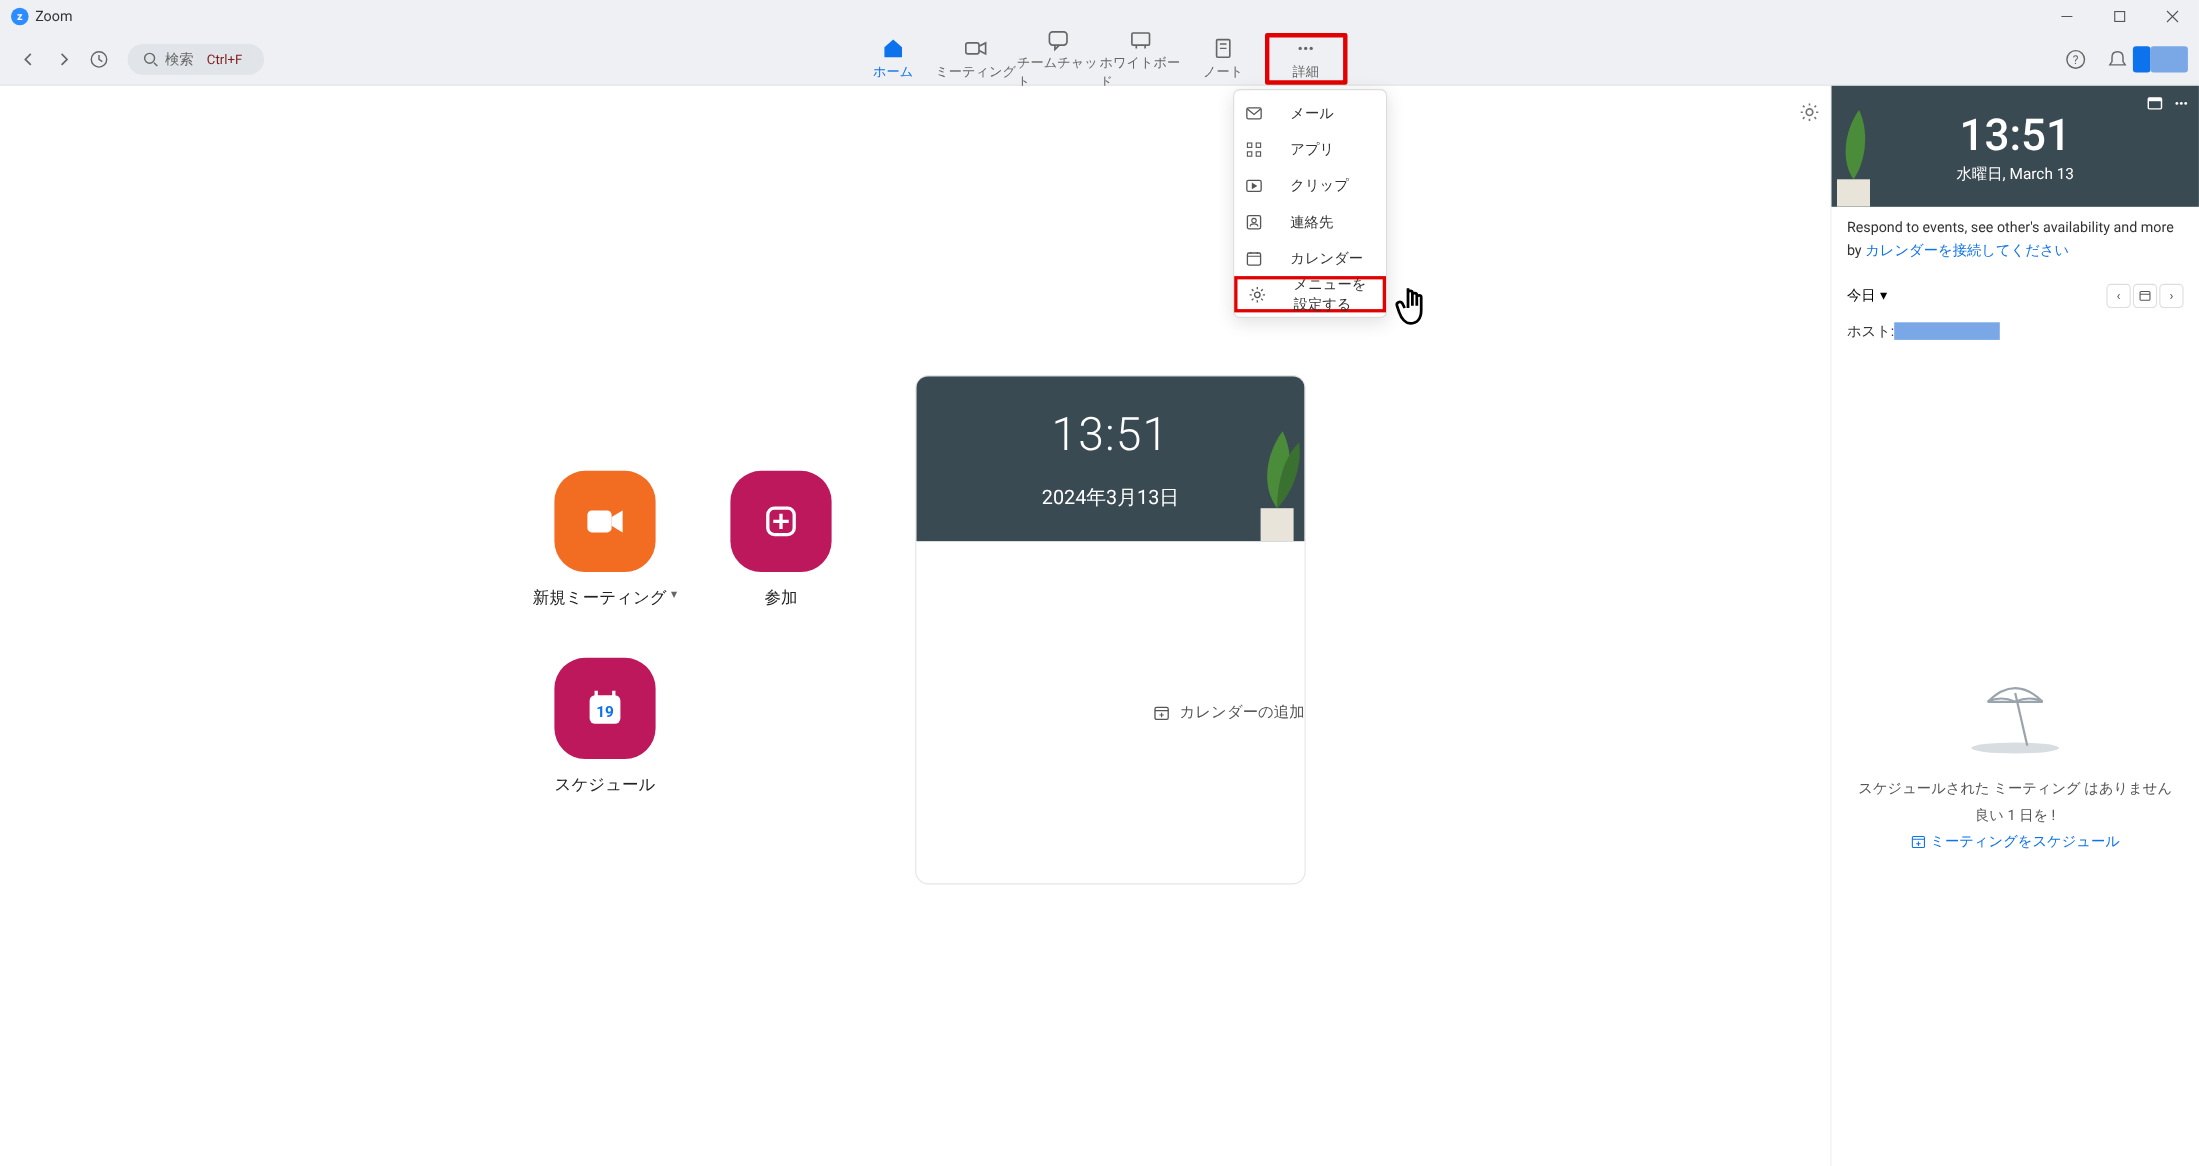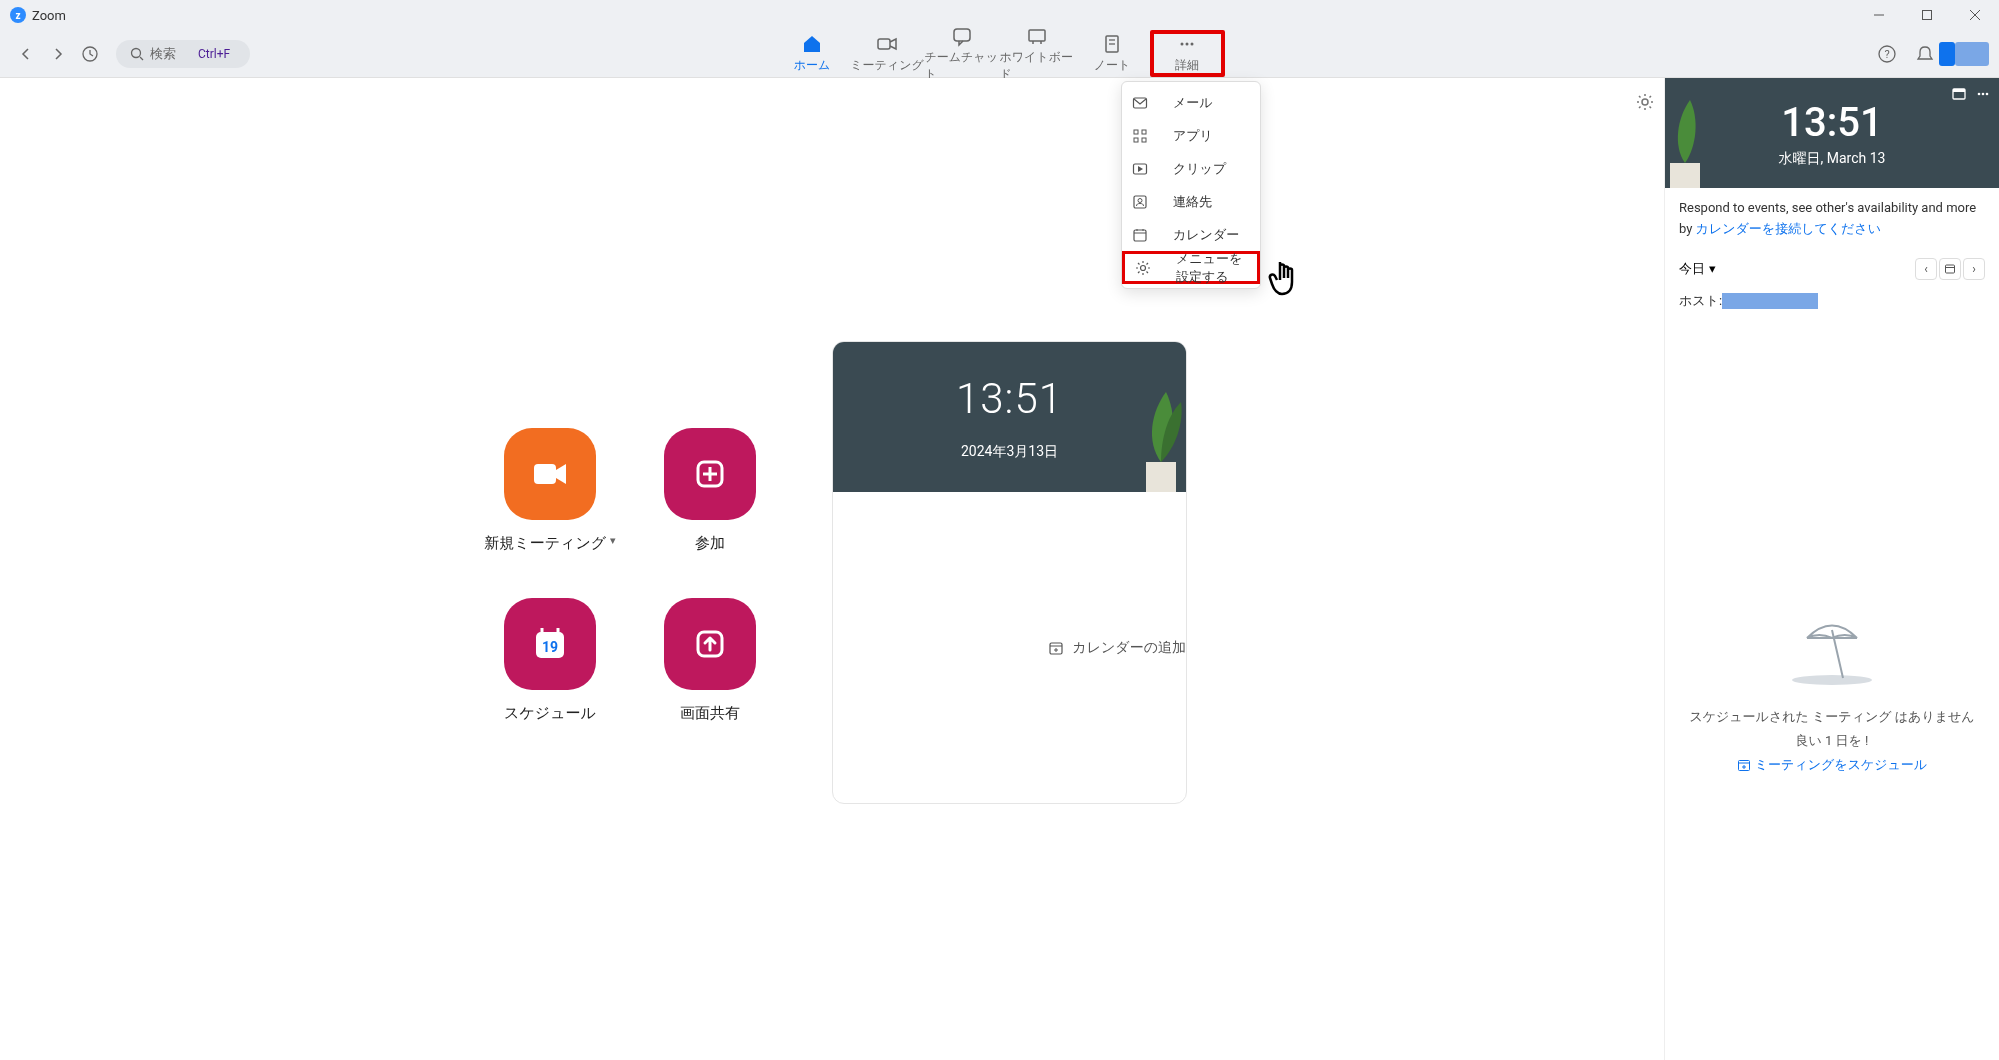--- a/index.html
+++ b/index.html
@@ -7,21 +7,21 @@
   .titlebar{height:30px;background:#eef0f3;display:flex;align-items:center;padding:0 10px;position:relative}
   .titlebar .logo{width:16px;height:16px;border-radius:50%;background:#2d8cff;margin-right:6px;display:flex;align-items:center;justify-content:center;color:#fff;font-size:10px;font-weight:bold}
   .titlebar .title{font-size:13px;color:#333}
   .win-controls{position:absolute;right:0;top:0;display:flex}
   .win-btn{width:48px;height:30px;display:flex;align-items:center;justify-content:center;color:#555}
   .win-btn svg{width:12px;height:12px}
   .toolbar{height:48px;background:#eef0f3;display:flex;align-items:center;padding:0 12px;position:relative;border-bottom:1px solid #e0e0e0}
   .nav-btn{width:28px;height:28px;display:flex;align-items:center;justify-content:center;color:#666;margin-right:4px}
   .history-btn{margin-right:12px;color:#666}
   .search-box{height:28px;background:#e1e4e8;border-radius:14px;display:flex;align-items:center;padding:0 14px;color:#666;font-size:13px;gap:6px}
-  .search-box .kbd{margin-left:10px;padding:1px 6px;color:#4c1d95;font-size:12px}
+  .search-box .kbd{padding:1px 6px;color:#7f1d1d;font-size:12px}
   .nav-tabs{position:absolute;left:50%;transform:translateX(-50%);display:flex;gap:0;height:100%}
   .nav-tab{width:75px;display:flex;flex-direction:column;align-items:center;justify-content:center;font-size:12px;color:#666;gap:2px;position:relative}
   .nav-tab.active{color:#0e72ed}
   .nav-tab .icon{width:22px;height:22px;display:flex;align-items:center;justify-content:center}
   .nav-tab.more{border:4px solid #e30000;border-radius:2px;width:75px}
   .toolbar-right{position:absolute;right:10px;display:flex;align-items:center;gap:18px}
   .toolbar-right .ic{width:20px;height:20px;color:#666}
   .avatar-box{width:34px;height:24px;background:#7aa7e6;border-radius:3px}
   .avatar-switch{width:16px;height:24px;background:#0e72ed;border-radius:3px;margin-left:-14px}
   .dropdown{position:absolute;left:1121px;top:81px;width:140px;background:#fff;border:1px solid #ddd;border-radius:6px;box-shadow:0 4px 16px rgba(0,0,0,.12);padding:4px 0;z-index:50}
@@ -34,21 +34,21 @@
   .tile{display:flex;flex-direction:column;align-items:center;justify-content:flex-start}
   .tile .btn{width:92px;height:92px;border-radius:28px;display:flex;align-items:center;justify-content:center;color:#fff}
   .tile .btn.orange{background:#f26d21}
   .tile .btn.blue{background:#be185d}
   .tile .label{margin-top:14px;font-size:15px;color:#222;display:flex;align-items:flex-start;gap:4px}
   .tile .chev{font-size:11px;color:#666}
   .calcard{position:absolute;left:832px;top:263px;width:355px;height:463px;border:1px solid #e5e5e5;border-radius:12px;overflow:hidden;background:#fff}
   .calhead{height:150px;background:#3a4a52;position:relative;display:flex;flex-direction:column;align-items:center;justify-content:center;color:#fff}
   .calhead .plant{position:absolute;right:0;bottom:0;width:60px;height:120px}
   .calhead .time{font-size:42px;font-weight:300;letter-spacing:1px}
-  .calhead .date{font-size:14px;margin-top:20px}
+  .calhead .date{font-size:18px;margin-top:20px}
   .calbody{display:flex;align-items:center;justify-content:flex-end;height:calc(100% - 150px);color:#555;font-size:14px;gap:8px}
   .sidebar{position:absolute;right:0;top:78px;width:335px;bottom:0;background:#fff;border-left:1px solid #eee}
   .gear{position:absolute;right:344px;top:92px;color:#777;z-index:5}
   .sb-head{height:110px;background:#3a4a52;position:relative;display:flex;flex-direction:column;align-items:center;justify-content:center;color:#fff}
   .sb-head .plant2{position:absolute;left:0;bottom:0;width:55px;height:100px}
   .sb-head .time{font-size:40px;font-weight:500}
   .sb-head .date{font-size:14px;margin-top:4px}
   .sb-head .corner{position:absolute;right:8px;top:8px;display:flex;gap:8px;color:#fff}
   .sb-info{padding:10px 14px;font-size:13px;color:#333;line-height:1.6}
   .sb-info a{color:#0e72ed;text-decoration:none}
@@ -293,31 +293,20 @@
             <rect x="8" y="10" width="28" height="8" fill="#0e72ed" opacity="0"></rect>
             <line x1="14" y1="6" x2="14" y2="14" stroke="#fff" stroke-width="3"></line>
             <line x1="30" y1="6" x2="30" y2="14" stroke="#fff" stroke-width="3"></line>
             <text x="22" y="30" font-size="14" text-anchor="middle" fill="#0e72ed" font-weight="bold">19</text>
           </svg>
         </div>
       <div class="label">
           <span>スケジュール</span>
         </div>
     </div>
-    <div class="tile">
-      <div class="btn blue">
-          <svg width="36" height="36" viewBox="0 0 36 36">
-            <rect x="6" y="6" width="24" height="24" rx="6" fill="none" stroke="#fff" stroke-width="3"></rect>
-            <path d="M18 24 V12 M18 12 L13 17 M18 12 L23 17" fill="none" stroke="#fff" stroke-width="3" stroke-linecap="round"></path>
-          </svg>
-        </div>
-      <div class="label">
-          <span>画面共有</span>
-        </div>
-    </div>
   </div>
 
   <div class="calcard">
     <div class="calhead">
       <svg class="plant" viewBox="0 0 60 120">
         <rect x="20" y="90" width="30" height="30" fill="#e8e4da"></rect>
         <path d="M35 90 C20 70 25 40 40 20 C50 40 50 70 35 90" fill="#4a8c3a"></path>
         <path d="M35 90 C50 75 58 50 55 30 C40 45 35 70 35 90" fill="#3a7030"></path>
       </svg>
       <div class="time">13:51</div>

